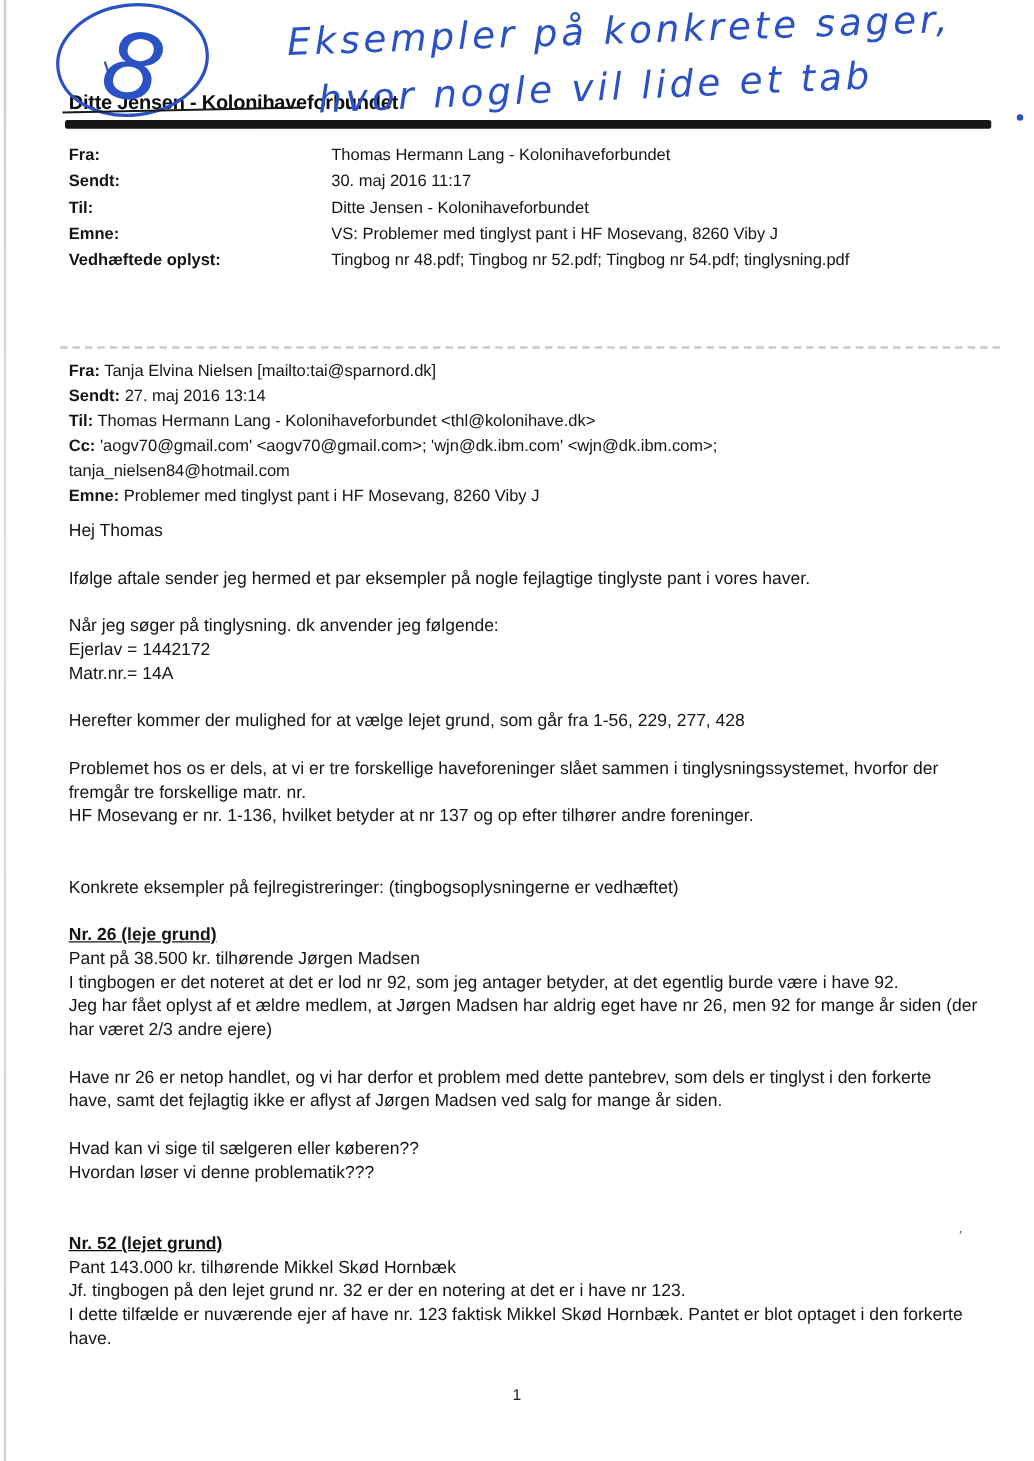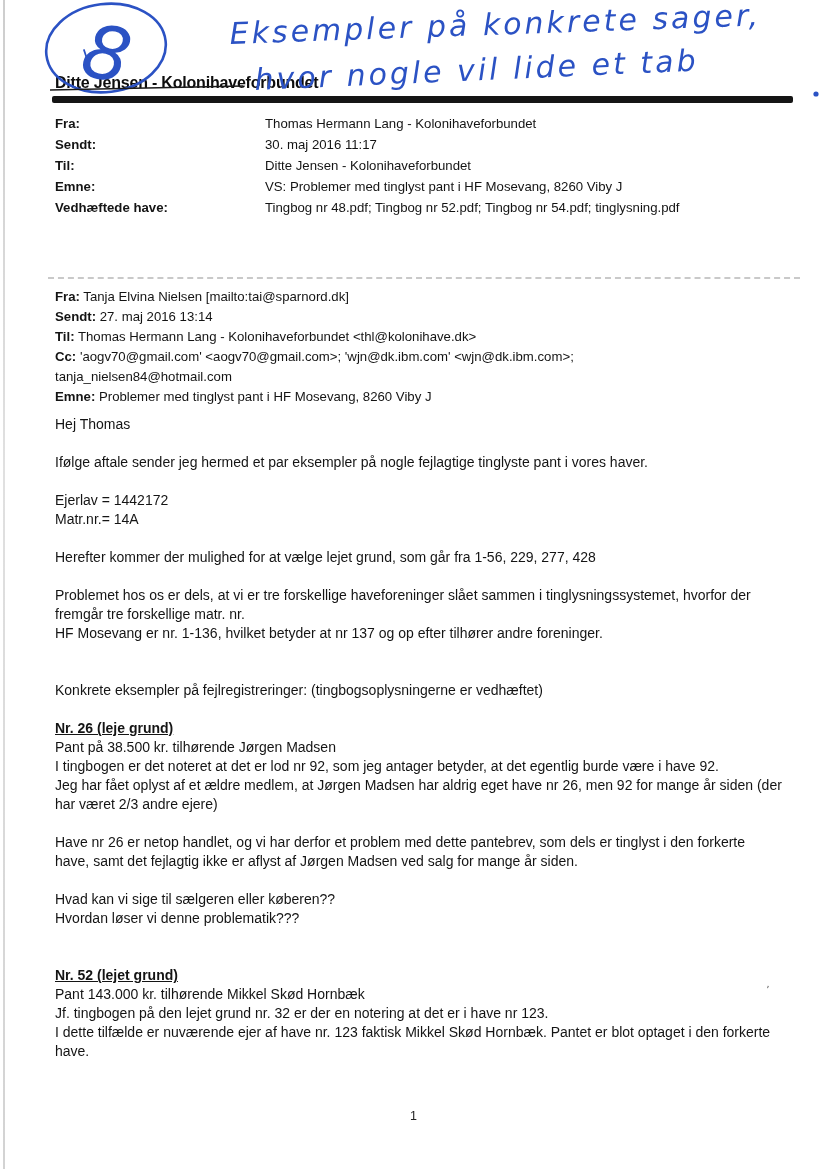--- a/index.html
+++ b/index.html
@@ -144,21 +144,21 @@
         <span class="mh-label">Til:</span>
         <span class="mh-value">Ditte Jensen - Kolonihaveforbundet</span>
       </div>
 
       <div class="mh-row">
         <span class="mh-label">Emne:</span>
         <span class="mh-value">VS: Problemer med tinglyst pant i HF Mosevang, 8260 Viby J</span>
       </div>
 
       <div class="mh-row">
-        <span class="mh-label">Vedhæftede have:</span>
+        <span class="mh-label">Vedhæftede oplyst:</span>
         <span class="mh-value">Tingbog nr 48.pdf; Tingbog nr 52.pdf; Tingbog nr 54.pdf; tinglysning.pdf</span>
       </div>
     </div>
 
   <div class="dashed-sep"></div>
 
   <div class="quoted-headers">
 
       <p class="qh-row"><span class="qh-label">Fra:</span> <span class="qh-value">Tanja Elvina Nielsen [mailto:tai@sparnord.dk]</span></p>
 
@@ -175,20 +175,21 @@
   <div class="body-text">
 
       <p class="text">Hej Thomas</p>
 
       <p class="gap"></p>
 
       <p class="text">Ifølge aftale sender jeg hermed et par eksempler på nogle fejlagtige tinglyste pant i vores haver.</p>
 
       <p class="gap"></p>
 
+      <p class="text">Når jeg søger på tinglysning. dk anvender jeg følgende:</p>
 
       <p class="text">Ejerlav = 1442172</p>
 
       <p class="text">Matr.nr.= 14A</p>
 
       <p class="gap"></p>
 
       <p class="text">Herefter kommer der mulighed for at vælge lejet grund, som går fra 1-56, 229, 277, 428</p>
 
       <p class="gap"></p>

